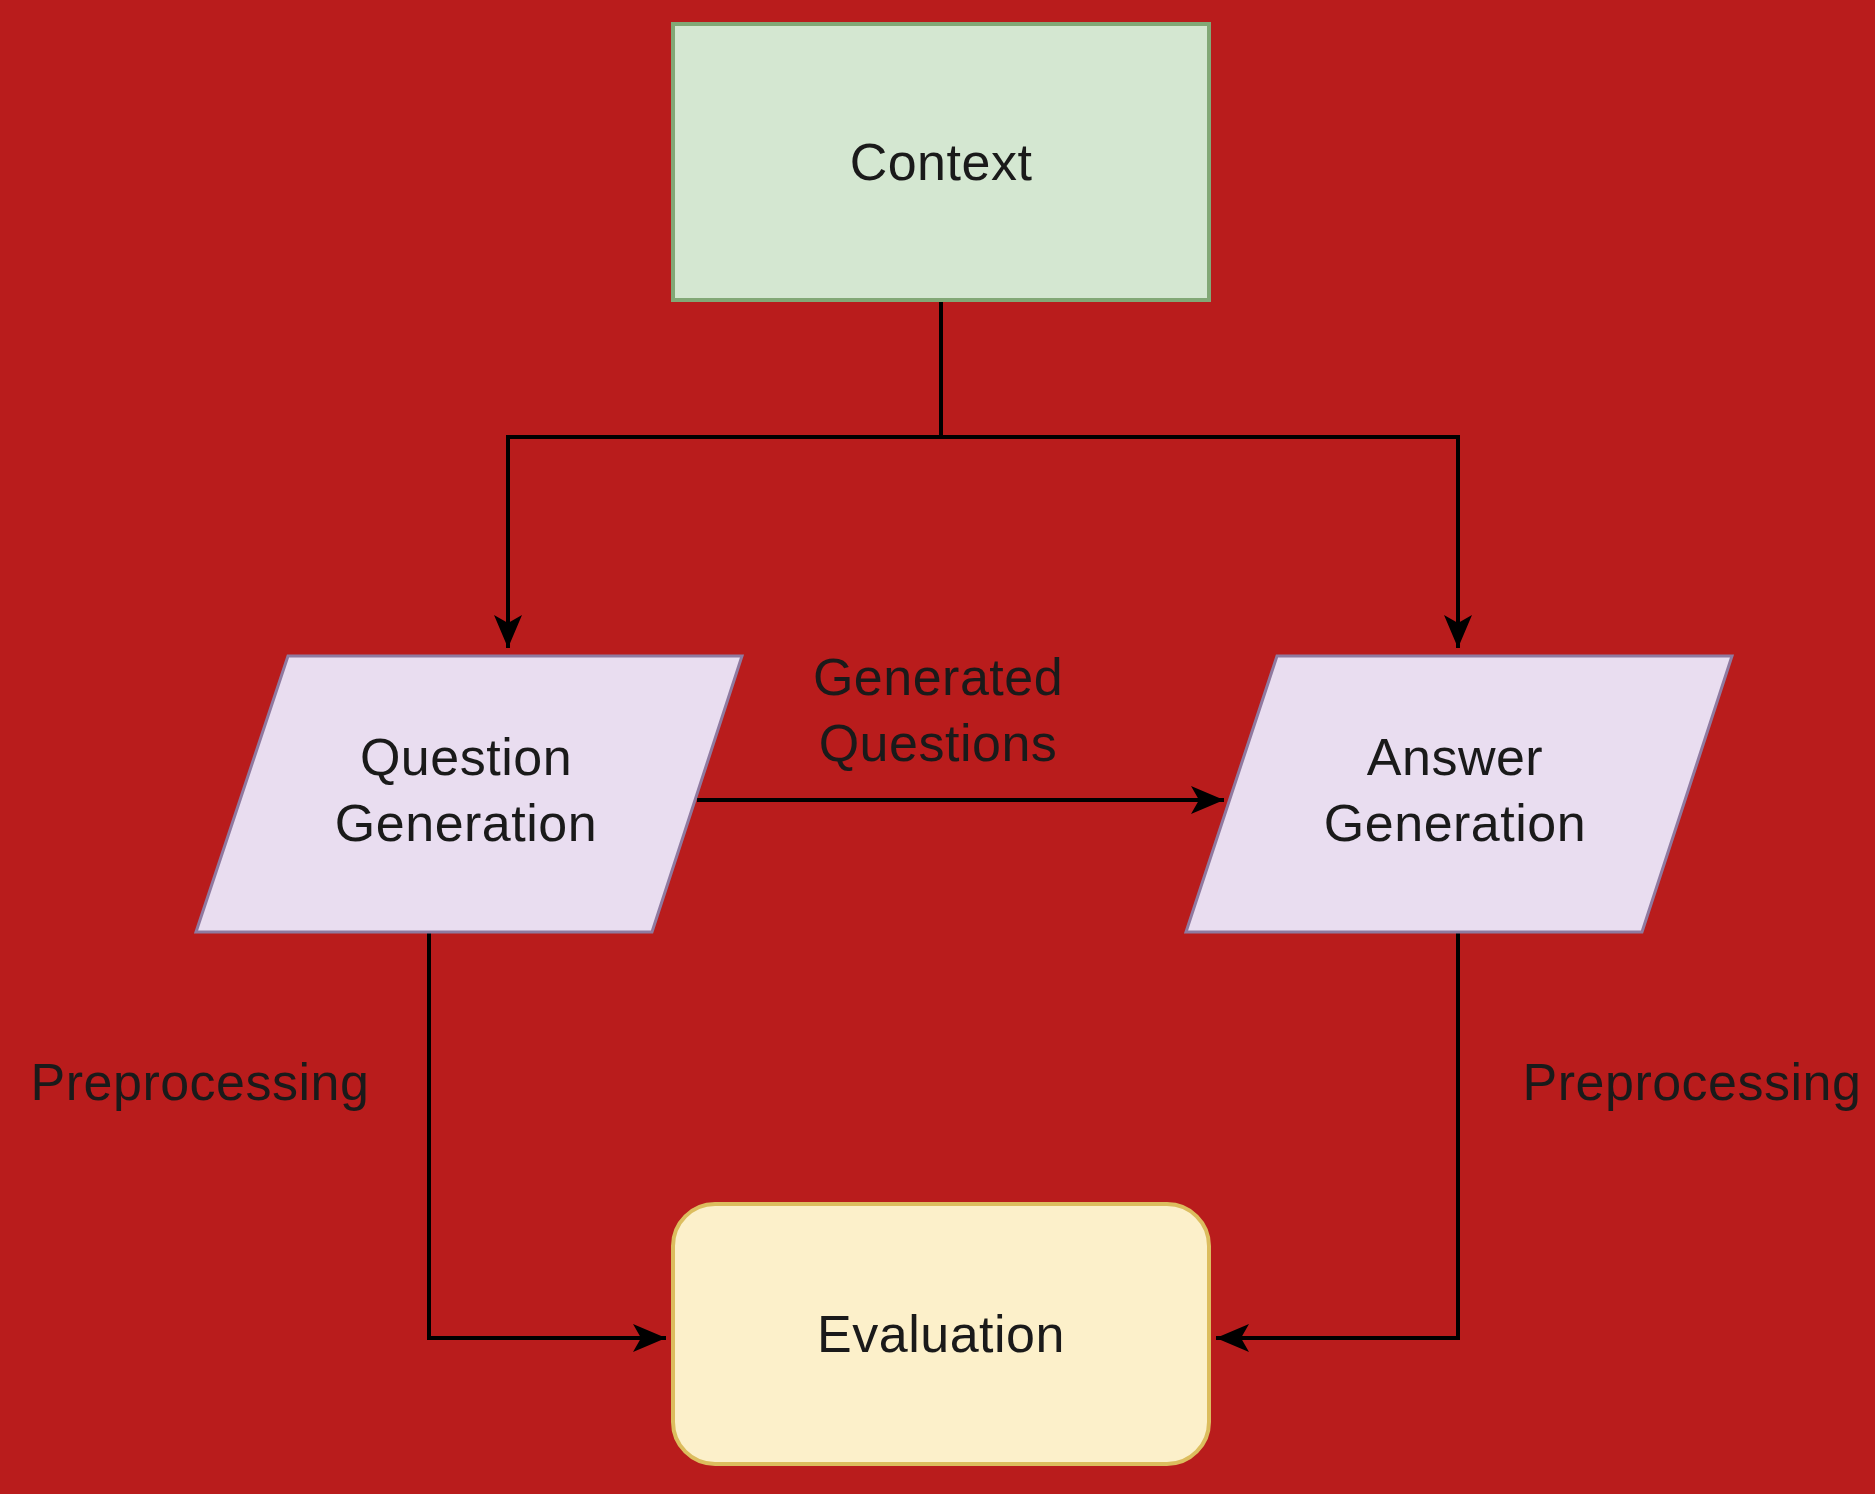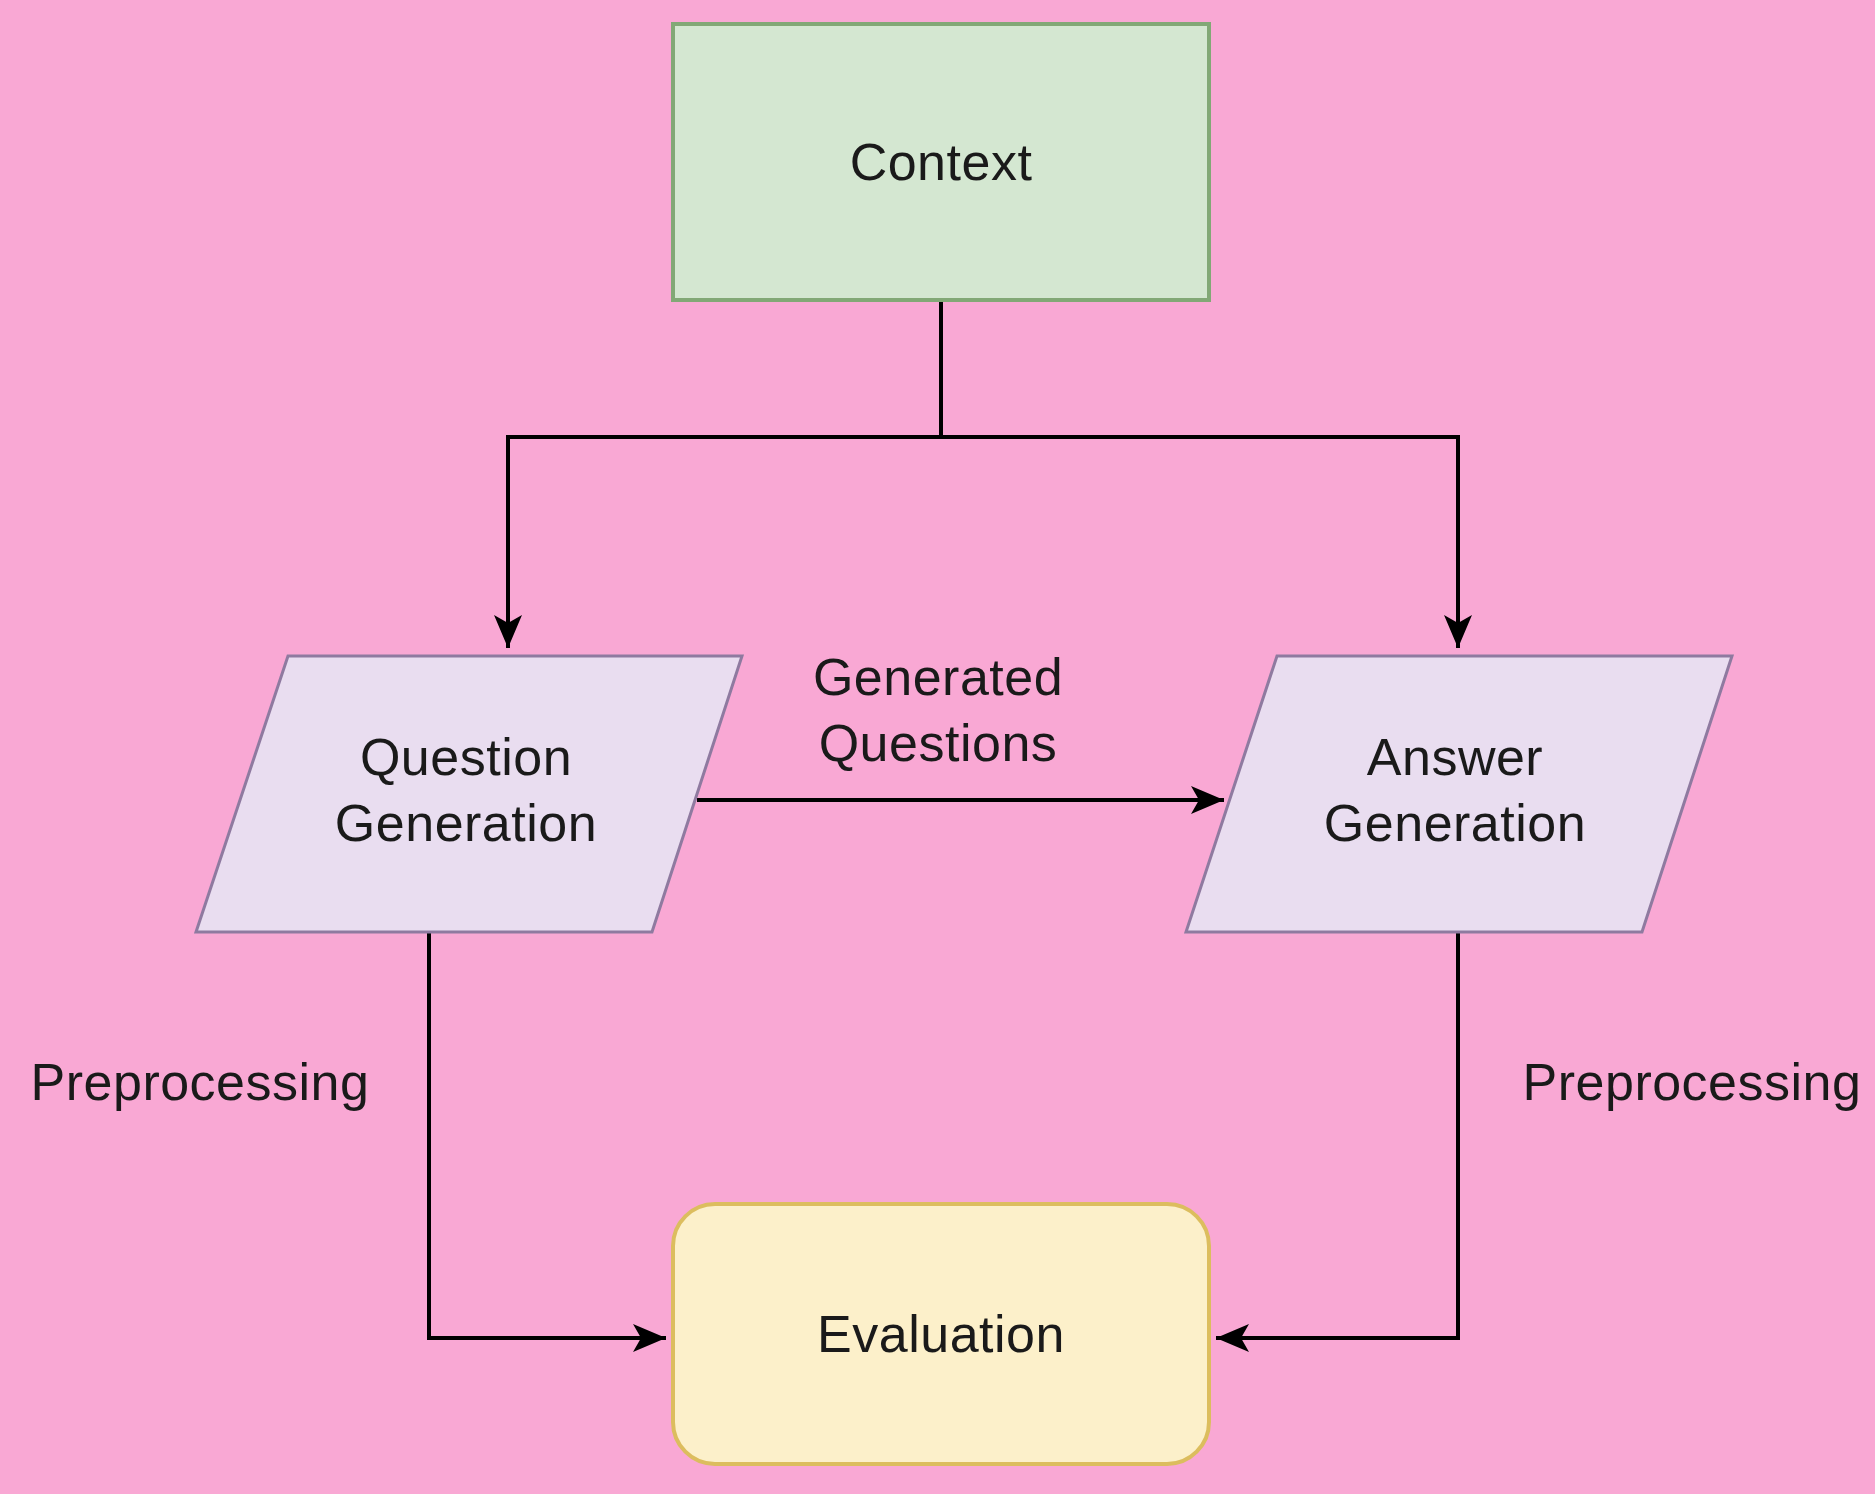--- a/index.html
+++ b/index.html
@@ -4,21 +4,21 @@
 <style>
   html, body {
     margin: 0;
     padding: 0;
     background: #ffffff;
   }
   .stage {
     position: relative;
     width: 1875px;
     height: 1494px;
-    background: #f9a8d4;
+    background: #b91c1c;
     font-family: "Liberation Sans", "DejaVu Sans", sans-serif;
   }
   svg { display: block; }
   .node-label {
     font-family: "Liberation Sans", "DejaVu Sans", sans-serif;
     font-size: 52px;
     fill: #1a1a1a;
     text-anchor: middle;
     letter-spacing: 0.5px;
   }

